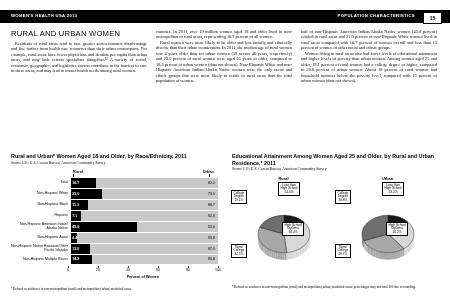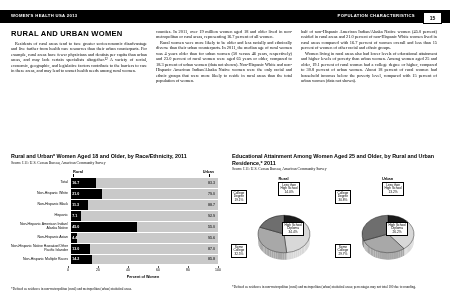--- a/index.html
+++ b/index.html
@@ -33,21 +33,21 @@
     font-size:5px;font-weight:bold;color:#000;
   }
   
   .cols{
     position:absolute;left:11px;top:29px;width:428px;height:115px;
     display:flex;gap:9px;
   }
   .col{width:136px;}
   h1.secttitle{
     font-family:"Liberation Sans",sans-serif;
-    font-size:7.6px;font-weight:bold;letter-spacing:.25px;
+    font-size:7.6px;font-weight:normal;letter-spacing:.25px;
     margin:0 0 3px 0;line-height:9px;
   }
   p.bodytext{
     margin:0;font-size:4.35px;line-height:5.45px;
     text-align:justify;text-indent:4px;
     font-family:"Liberation Serif",serif;
     -webkit-hyphens:auto;hyphens:auto;
   }
   p.bodytext.noindent{text-indent:0;}
   

